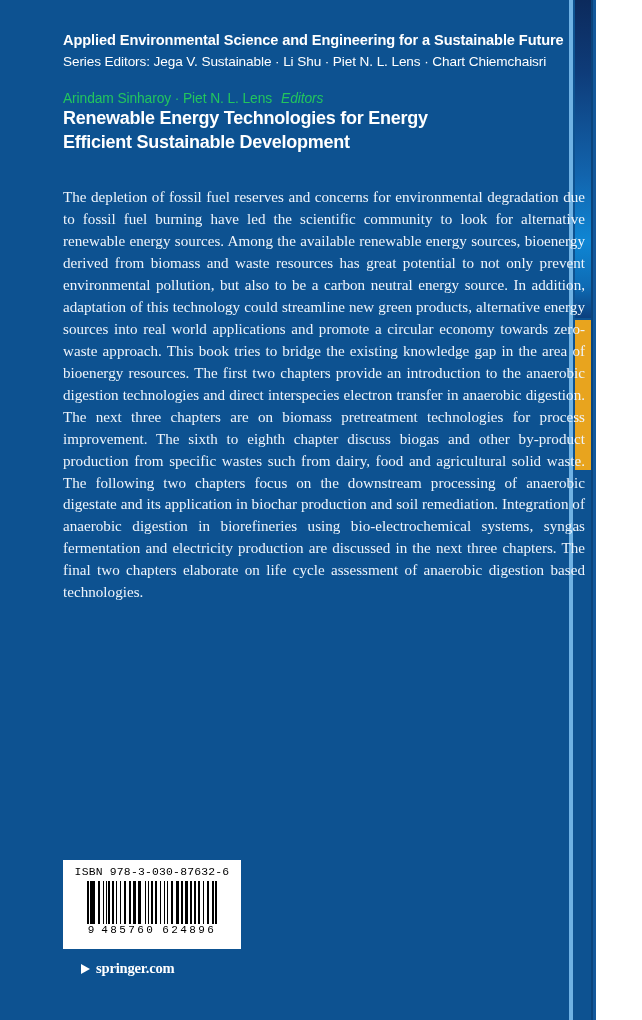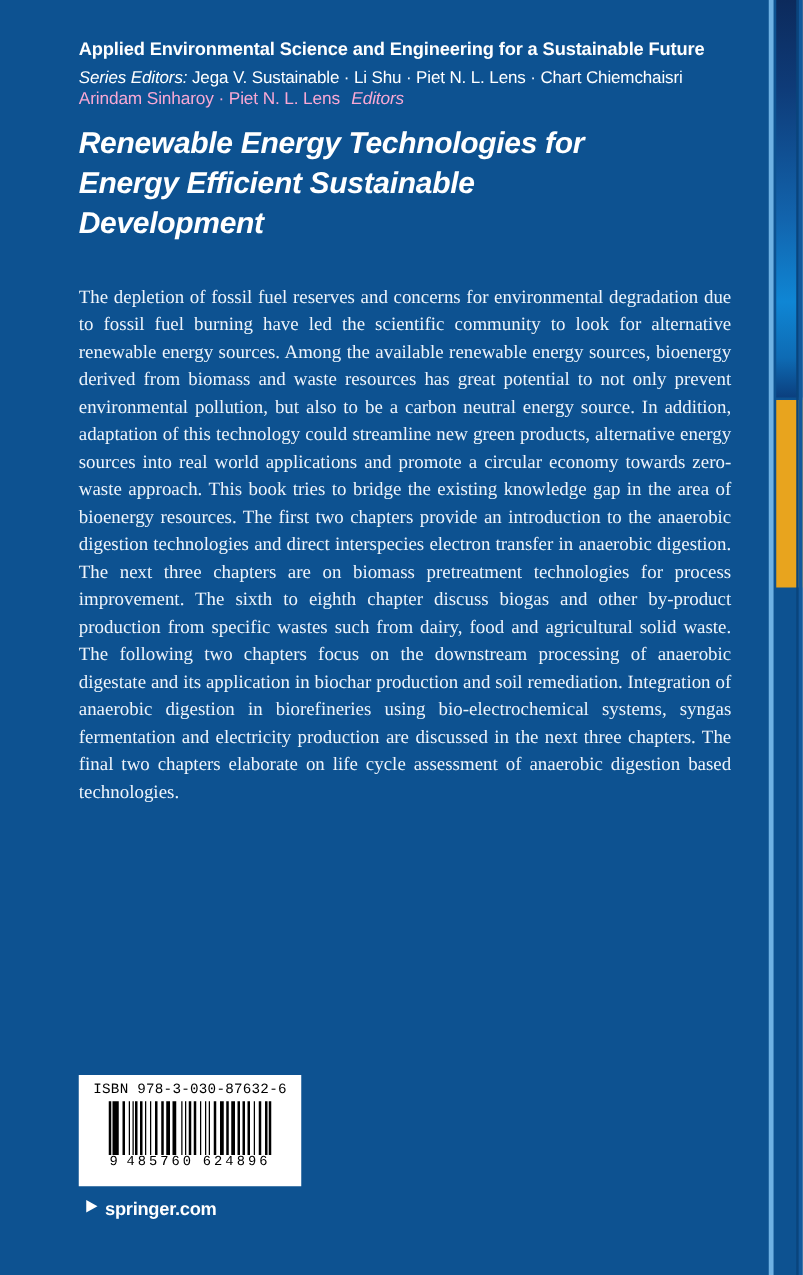--- a/index.html
+++ b/index.html
@@ -9,21 +9,21 @@
   }
   body {
     width: 642px;
     height: 1020px;
     overflow: hidden;
     font-family: "Liberation Sans", sans-serif;
   }
 
   #cover {
     position: relative;
-    width: 642px;
+    width: 596px;
     height: 1020px;
     background: #0d5291;
     overflow: hidden;
   }
 
   
   .spine-wrap {
     position: absolute;
     top: 0;
     right: 0;
@@ -102,43 +102,41 @@
     line-height: 1.25;
   }
   .series-editors {
     margin-top: 4px;
     font-size: 13.6px;
     color: #ffffff;
     line-height: 1.3;
     letter-spacing: -0.1px;
   }
   .series-editors .lbl {
-    font-style: italic;
     font-weight: normal;
   }
 
   .editors-line {
+    margin-top: 20px;
     font-size: 13.8px;
-    color: #f9a8d4;
+    color: #22c55e;
     letter-spacing: -0.1px;
   }
   .editors-line .role {
     font-style: italic;
     margin-left: 9px;
   }
 
   .book-title {
-    margin-top: 13px;
-    font-size: 24px;
+    font-size: 18px;
     font-weight: bold;
     color: #ffffff;
     line-height: 1.34;
     letter-spacing: -0.25px;
     max-width: 430px;
-    font-style: italic;
   }
 
   .blurb {
     margin-top: 33px;
     width: 522px;
     font-family: "Liberation Serif", serif;
     font-size: 15.1px;
     line-height: 1.455;
     color: #eef4fb;
     text-align: justify;
@@ -188,25 +186,26 @@
     position: relative;
     background: #fff;
   }
   .barcode-digits .grp {
     letter-spacing: 2.4px;
   }
 
   
   .springer {
     position: absolute;
-    left: 69px;
+    left: 81px;
     top: 960px;
     display: flex;
-    align-items: flex-start;
+    align-items: center;
     gap: 6px;
+    font-family: Liberation Serif, serif;
   }
   .springer .tri {
     width: 0;
     height: 0;
     border-left: 9px solid #ffffff;
     border-top: 5.5px solid transparent;
     border-bottom: 5.5px solid transparent;
   }
   .springer .word {
     font-size: 14.6px;

